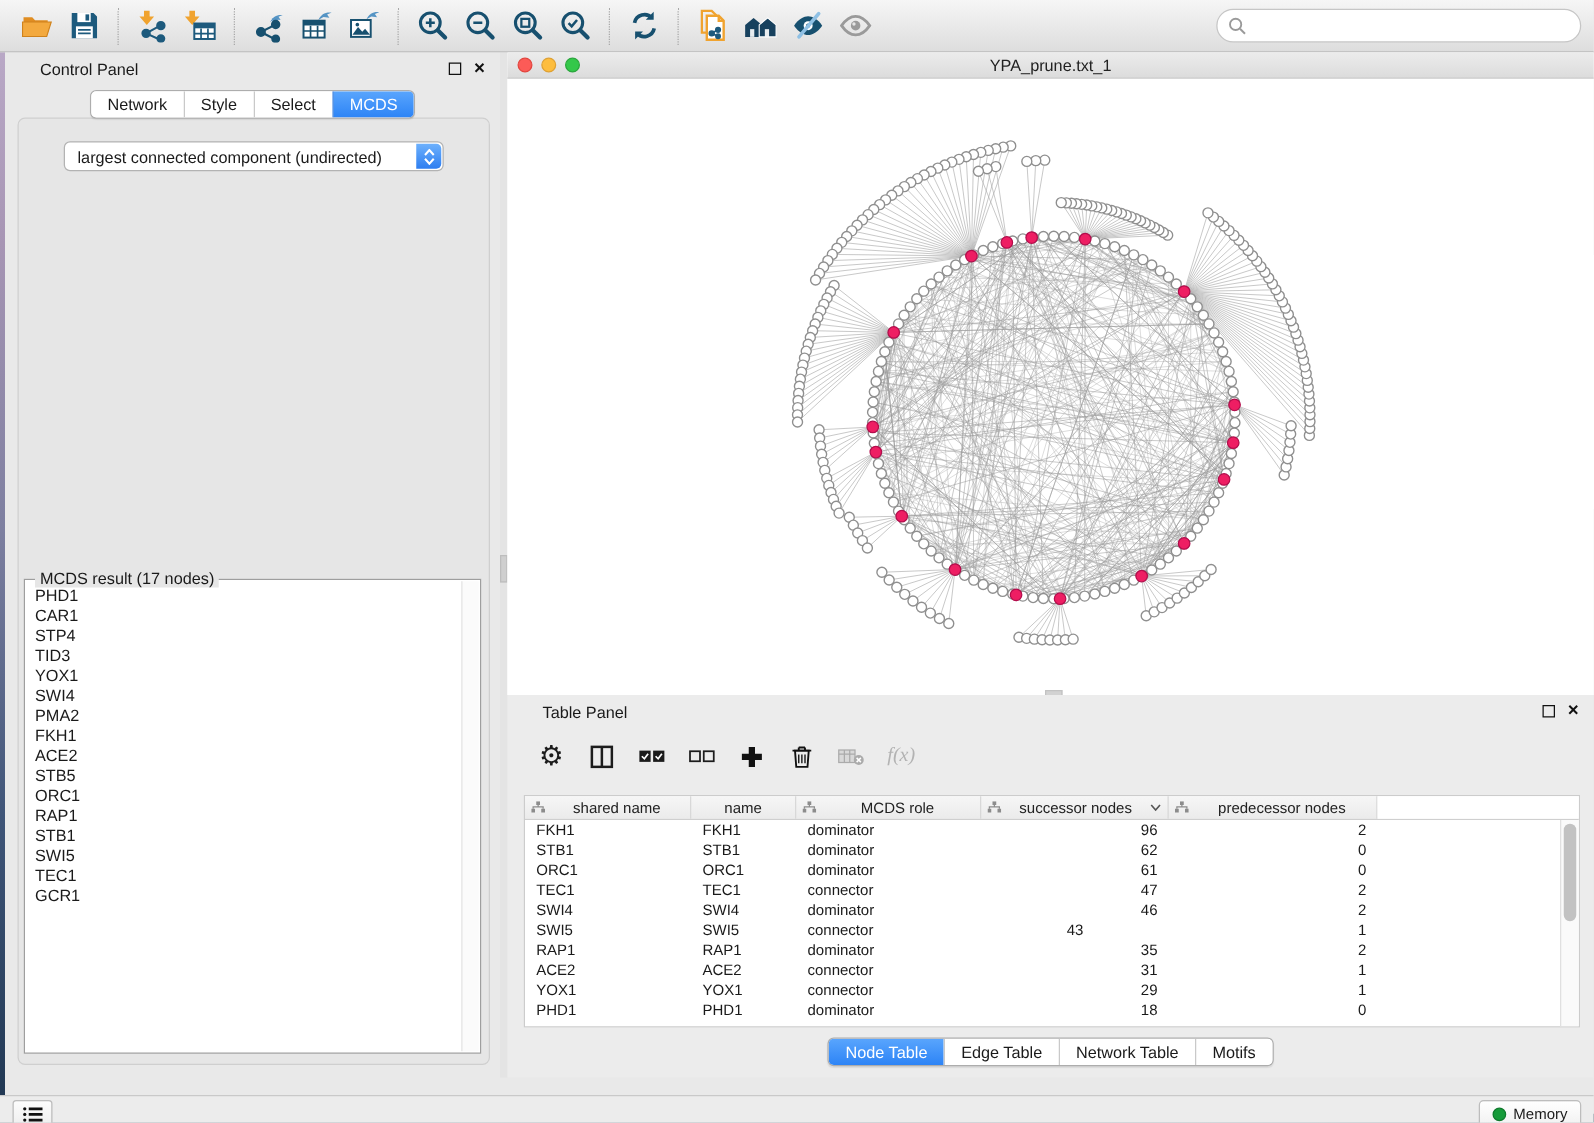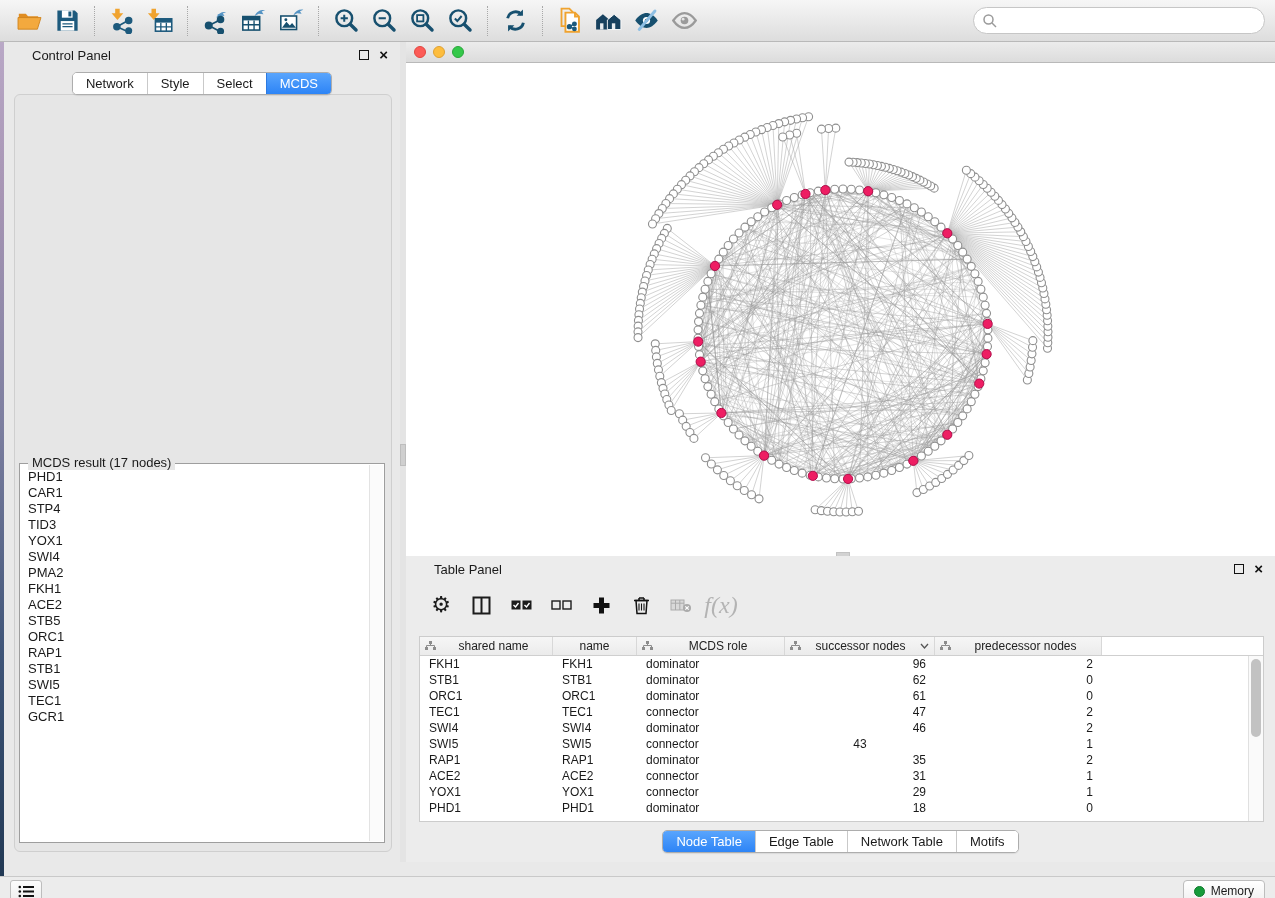--- a/index.html
+++ b/index.html
@@ -75,21 +75,21 @@
   .light.yellow { background:#fdbd3e; border:1px solid #dfa133; }
   .light.green { background:#34c84a; border:1px solid #2aa73c; }
   .net-title { position:absolute; left:0; right:0; text-align:center; font-size:13px; color:#222; }
   .net-canvas { position:absolute; left:0; top:21px; width:869px; height:493px; background:#fff; }
 
   
   .table-panel { position:absolute; left:406px; top:556px; width:869px; height:306px; background:#ececec; }
   .tp-toolbar { display:flex; align-items:center; gap:10px; padding:10px 4px 8px 20px; }
   .tp-ic { width:30px; height:26px; display:flex; align-items:center; justify-content:center; }
   .gear-glyph { font-size:22px; line-height:22px; color:#1c1c1c; }
-  .fx-glyph { font-family:"Liberation Serif", serif; font-style:italic; font-size:24px; color:#b3b3b3; }
+  .fx-glyph { font-family:"Liberation Serif", serif; font-style:italic; font-size:16px; color:#b3b3b3; }
   .tbl-wrap { position:absolute; left:13px; right:11px; top:80px; height:186px; background:#fff; border:1px solid #cccccc; }
   .tbl-head { display:flex; height:19px; background:linear-gradient(#f6f6f6,#ebebeb); border-bottom:1px solid #cfcfcf; }
   .th { display:flex; align-items:center; font-size:12px; color:#222; border-right:1px solid #d8d8d8; padding:0 5px; position:relative; }
   .th .lab { flex:1; text-align:center; }
   .tbl-body { position:absolute; left:0; right:15px; top:19px; bottom:0; overflow:hidden; }
   .tr { display:flex; height:16px; align-items:center; }
   .td { font-size:12px; white-space:nowrap; overflow:hidden; padding:0 9px; }
   .td.num { text-align:right; }
   .tbl-scroll { position:absolute; right:0; top:19px; bottom:0; width:15px; background:#fafafa; border-left:1px solid #e0e0e0; }
   .tbl-thumb { position:absolute; left:2px; right:2px; top:3px; height:78px; background:#c2c2c2; border-radius:6px; }
@@ -269,20 +269,31 @@
   </div>
   <div class="cp-tabsrow">
     <div class="seg" id="cp-tabs">
         <div class="seg-item">Network</div>
         <div class="seg-item">Style</div>
         <div class="seg-item">Select</div>
         <div class="seg-item active">MCDS</div>
       </div>
   </div>
   <div class="cp-body">
+    <div class="select-box">
+      <span>largest connected component (undirected)</span>
+      <span class="select-stepper">
+        <svg width="9" height="6" viewBox="0 0 9 6">
+            <path d="M1 5l3.5-4L8 5" fill="none" stroke="#fff" stroke-width="1.6"></path>
+          </svg>
+        <svg width="9" height="6" viewBox="0 0 9 6">
+            <path d="M1 1l3.5 4L8 1" fill="none" stroke="#fff" stroke-width="1.6"></path>
+          </svg>
+      </span>
+    </div>
     <div class="mcds-box">
       <span class="mcds-legend">MCDS result (17 nodes)</span>
       <div class="mcds-list" id="mcds-list">
           <div>PHD1</div>
           <div>CAR1</div>
           <div>STP4</div>
           <div>TID3</div>
           <div>YOX1</div>
           <div>SWI4</div>
           <div>PMA2</div>
@@ -300,20 +311,21 @@
     </div>
   </div>
 </div>
 
 <div class="vsplit">
     <div class="grip"></div>
   </div>
 
 <div class="net-window">
   <div class="net-titlebar">
+    <span class="net-title">YPA_prune.txt_1</span>
     <span class="traffic">
       <span class="light red"></span>
       <span class="light yellow"></span>
       <span class="light green"></span>
     </span>
   </div>
   <div class="net-canvas">
     <svg id="net-svg" width="869" height="493">
         <g>
           <line x1="572.1202842356606" y1="218.39288272415706" x2="546.5836882813675" y2="365.9548064220663" stroke="#ababab" stroke-width="0.6" opacity="0.55"></line>

